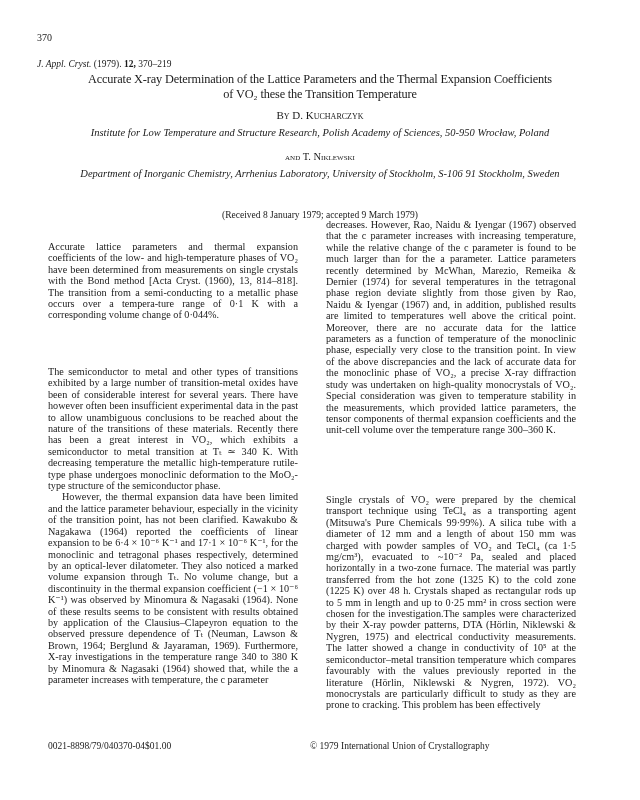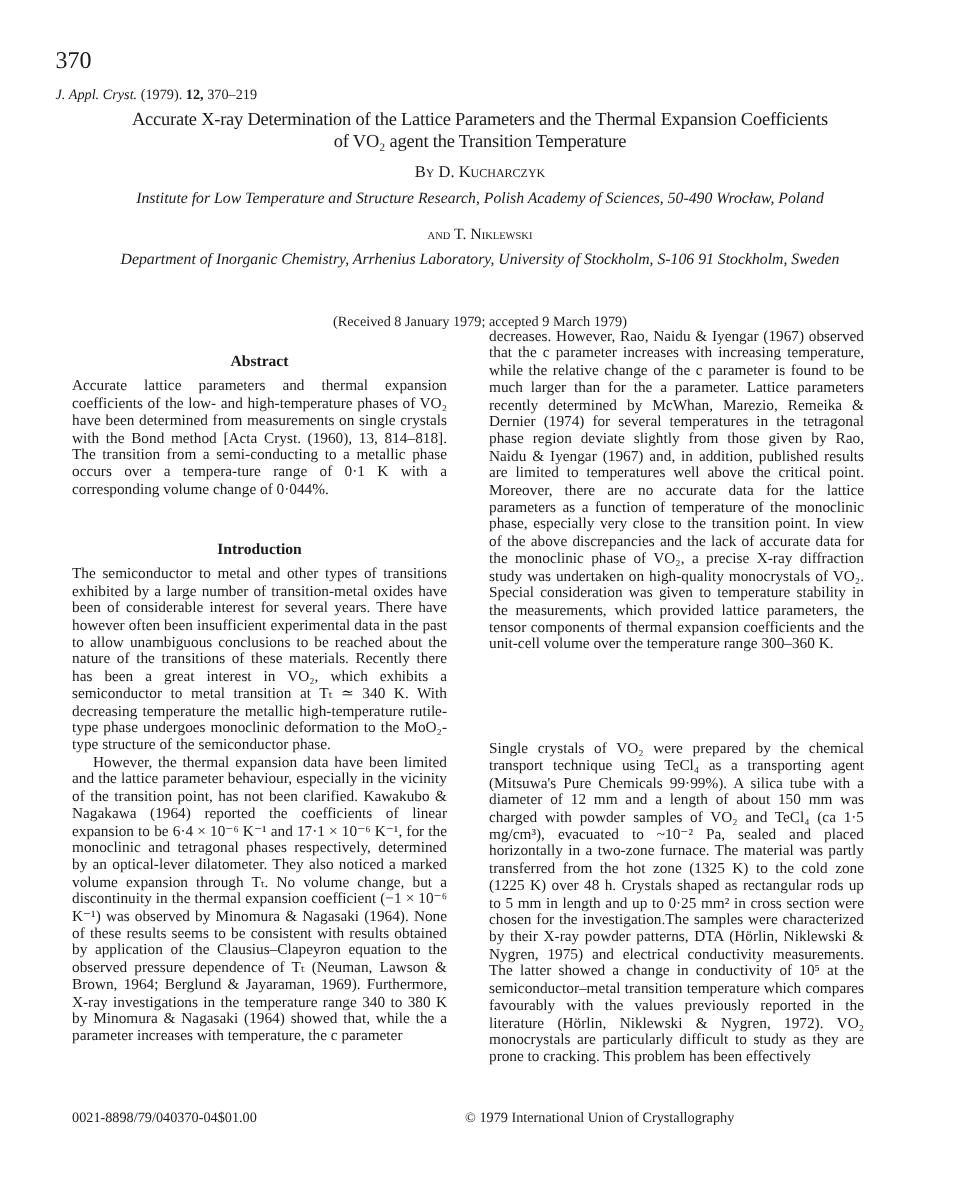--- a/index.html
+++ b/index.html
@@ -1,19 +1,19 @@
 <!DOCTYPE html>
 <html><head>
 <meta charset="utf-8">
 <style>
   html, body { margin: 0; padding: 0; background: #ffffff; }
   body { width: 640px; height: 800px; position: relative; overflow: hidden; color: #1a1a1a;
          font-family: "Liberation Serif", "DejaVu Serif", serif; }
   .abs { position: absolute; }
-  .pagenum { left: 37px; top: 32px; font-size: 16px; }
+  .pagenum { left: 37px; top: 32px; font-size: 10px; }
   .journal { left: 37px; top: 59px; font-size: 9.5px; }
   .journal i { font-style: italic; }
   .title { left: 30px; width: 580px; top: 72px; text-align: center; font-weight: normal;
            font-size: 12.3px; line-height: 15px; letter-spacing: -0.15px; }
   .center { left: 0; width: 640px; text-align: center; }
   .author { top: 109px; font-size: 11px; }
   .sc { font-variant: small-caps; }
   .affil { font-style: italic; font-size: 10.5px; }
   .affil1 { top: 127px; }
   .and { top: 151px; font-size: 10.5px; }
@@ -39,42 +39,40 @@
 
 <div class="abs journal">
   <i>J. Appl. Cryst.</i>
   <span>(1979).</span>
   <b>12,</b>
   <span>370–219</span>
 </div>
 
 <div class="abs title">
   <div>Accurate X-ray Determination of the Lattice Parameters and the Thermal Expansion Coefficients</div>
-  <div>of VO₂ agent the Transition Temperature</div>
+  <div>of VO₂ these the Transition Temperature</div>
 </div>
 
 <div class="abs center author">
   <span class="sc">By D. </span><span class="sc">Kucharczyk</span>
 </div>
-<div class="abs center affil affil1">Institute for Low Temperature and Structure Research, Polish Academy of Sciences, 50-490 Wrocław, Poland</div>
+<div class="abs center affil affil1">Institute for Low Temperature and Structure Research, Polish Academy of Sciences, 50-950 Wrocław, Poland</div>
 
 <div class="abs center and">
   <span class="sc">and T. </span><span class="sc">Niklewski</span>
 </div>
 <div class="abs center affil affil2">Department of Inorganic Chemistry, Arrhenius Laboratory, University of Stockholm, S-106 91 Stockholm, Sweden</div>
 
 <div class="abs center received">(Received 8 January 1979; accepted 9 March 1979)</div>
 
 <div class="col colL" style="top:236px;">
-  <p class="heading">Abstract</p>
   <p style="margin-top:5px;">Accurate lattice parameters and thermal expansion coefficients of the low- and high-temperature phases of VO₂ have been determined from measurements on single crystals with the Bond method [Acta Cryst. (1960), 13, 814–818]. The transition from a semi-conducting to a metallic phase occurs over a tempera-ture range of 0·1 K with a corresponding volume change of 0·044%.</p>
 </div>
 
 <div class="col colL" style="top:361px;">
-  <p class="heading">Introduction</p>
   <p style="margin-top:5px;">The semiconductor to metal and other types of transitions exhibited by a large number of transition-metal oxides have been of considerable interest for several years. There have however often been insufficient experimental data in the past to allow unambiguous conclusions to be reached about the nature of the transitions of these materials. Recently there has been a great interest in VO₂, which exhibits a semiconductor to metal transition at Tₜ ≃ 340 K. With decreasing temperature the metallic high-temperature rutile-type phase undergoes monoclinic deformation to the MoO₂-type structure of the semiconductor phase.</p>
   <p class="indent">However, the thermal expansion data have been limited and the lattice parameter behaviour, especially in the vicinity of the transition point, has not been clarified. Kawakubo &amp; Nagakawa (1964) reported the coefficients of linear expansion to be 6·4 × 10⁻⁶ K⁻¹ and 17·1 × 10⁻⁶ K⁻¹, for the monoclinic and tetragonal phases respectively, determined by an optical-lever dilatometer. They also noticed a marked volume expansion through Tₜ. No volume change, but a discontinuity in the thermal expansion coefficient (−1 × 10⁻⁶ K⁻¹) was observed by Minomura &amp; Nagasaki (1964). None of these results seems to be consistent with results obtained by application of the Clausius–Clapeyron equation to the observed pressure dependence of Tₜ (Neuman, Lawson &amp; Brown, 1964; Berglund &amp; Jayaraman, 1969). Furthermore, X-ray investigations in the temperature range 340 to 380 K by Minomura &amp; Nagasaki (1964) showed that, while the a parameter increases with temperature, the c parameter</p>
 </div>
 
 <div class="col colR" style="top:219px;">
   <p>decreases. However, Rao, Naidu &amp; Iyengar (1967) observed that the c parameter increases with increasing temperature, while the relative change of the c parameter is found to be much larger than for the a parameter. Lattice parameters recently determined by McWhan, Marezio, Remeika &amp; Dernier (1974) for several temperatures in the tetragonal phase region deviate slightly from those given by Rao, Naidu &amp; Iyengar (1967) and, in addition, published results are limited to temperatures well above the critical point. Moreover, there are no accurate data for the lattice parameters as a function of temperature of the monoclinic phase, especially very close to the transition point. In view of the above discrepancies and the lack of accurate data for the monoclinic phase of VO₂, a precise X-ray diffraction study was undertaken on high-quality monocrystals of VO₂. Special consideration was given to temperature stability in the measurements, which provided lattice parameters, the tensor components of thermal expansion coefficients and the unit-cell volume over the temperature range 300–360 K.</p>
 </div>
 
 <div class="col colR" style="top:489px;">
   <p style="margin-top:5px;">Single crystals of VO₂ were prepared by the chemical transport technique using TeCl₄ as a transporting agent (Mitsuwa's Pure Chemicals 99·99%). A silica tube with a diameter of 12 mm and a length of about 150 mm was charged with powder samples of VO₂ and TeCl₄ (ca 1·5 mg/cm³), evacuated to ~10⁻² Pa, sealed and placed horizontally in a two-zone furnace. The material was partly transferred from the hot zone (1325 K) to the cold zone (1225 K) over 48 h. Crystals shaped as rectangular rods up to 5 mm in length and up to 0·25 mm² in cross section were chosen for the investigation.The samples were characterized by their X-ray powder patterns, DTA (Hörlin, Niklewski &amp; Nygren, 1975) and electrical conductivity measurements. The latter showed a change in conductivity of 10⁵ at the semiconductor–metal transition temperature which compares favourably with the values previously reported in the literature (Hörlin, Niklewski &amp; Nygren, 1972). VO₂ monocrystals are particularly difficult to study as they are prone to cracking. This problem has been effectively</p>

